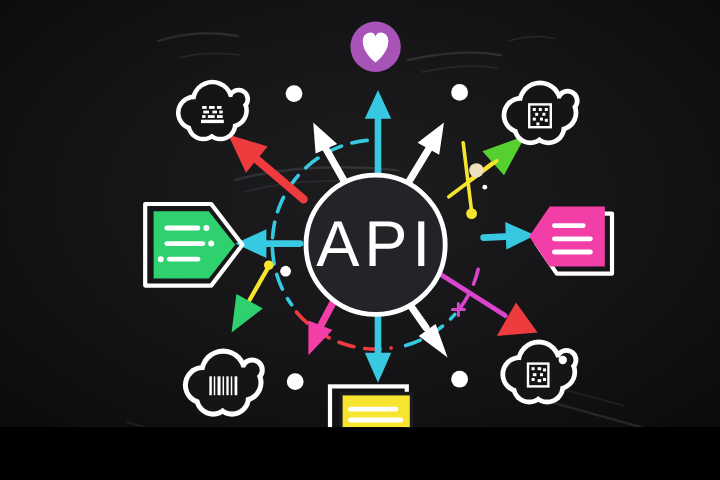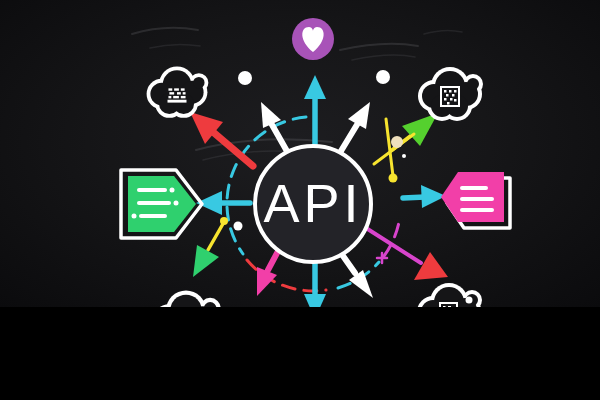--- a/index.html
+++ b/index.html
@@ -1,17 +1,17 @@
 <!DOCTYPE html>
 <html style="--bg: #151517; --circle-fill: #232328; --white: #ffffff; --cyan: #38c9e2; --red: #ee3b3e; --yellow: #f7e42f; --green: #2fd06e; --lime: #55d02e; --pink: #f23fa8; --magenta: #d844cc; --purple: #a853b8; --cream: #efe0bd;"><head>
 <meta charset="utf-8">
 <style>
   html,body{margin:0;padding:0;background:#000;}
   .stage{
-    position:relative;width:600px;height:307px;overflow:hidden;
+    position:relative;width:600px;height:356px;overflow:hidden;
     background:radial-gradient(ellipse at 50% 46%, #1d1d20 0%, #161618 45%, #0b0b0d 100%);
     font-family:"Liberation Sans", sans-serif;
   }
   svg{display:block;}
   .f-white{fill:var(--white);}
   .f-bg{fill:var(--bg);}
   .f-cyan{fill:var(--cyan);}
   .f-red{fill:var(--red);}
   .f-yellow{fill:var(--yellow);}
   .f-green{fill:var(--green);}

